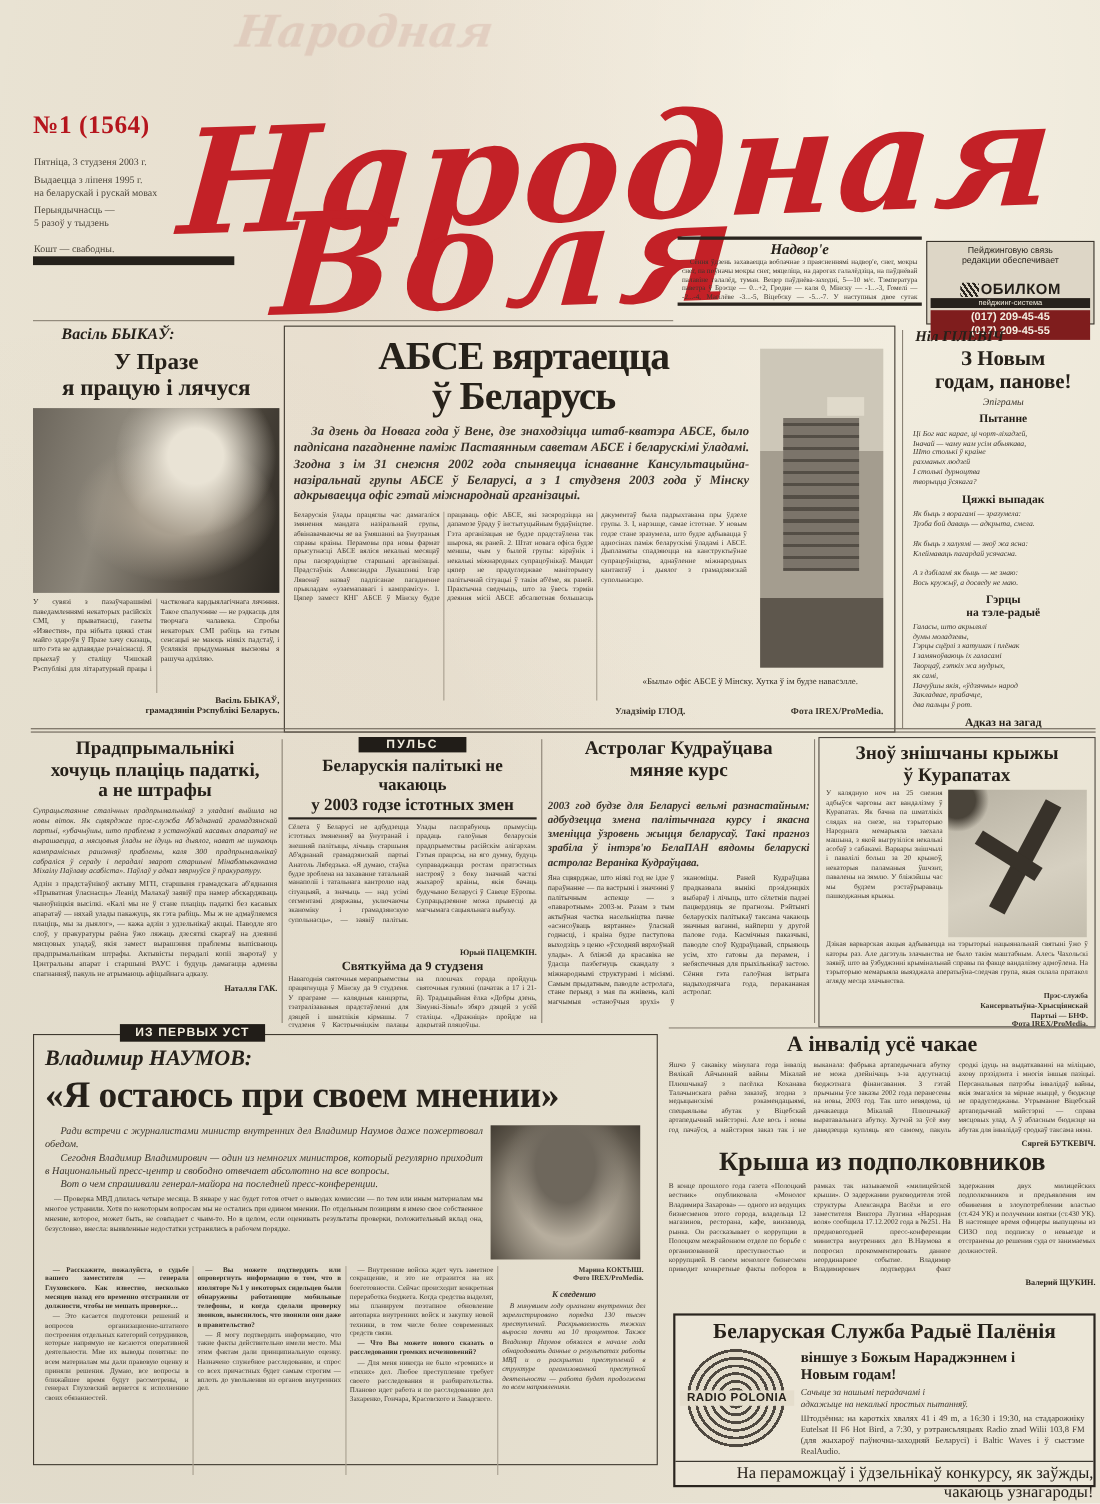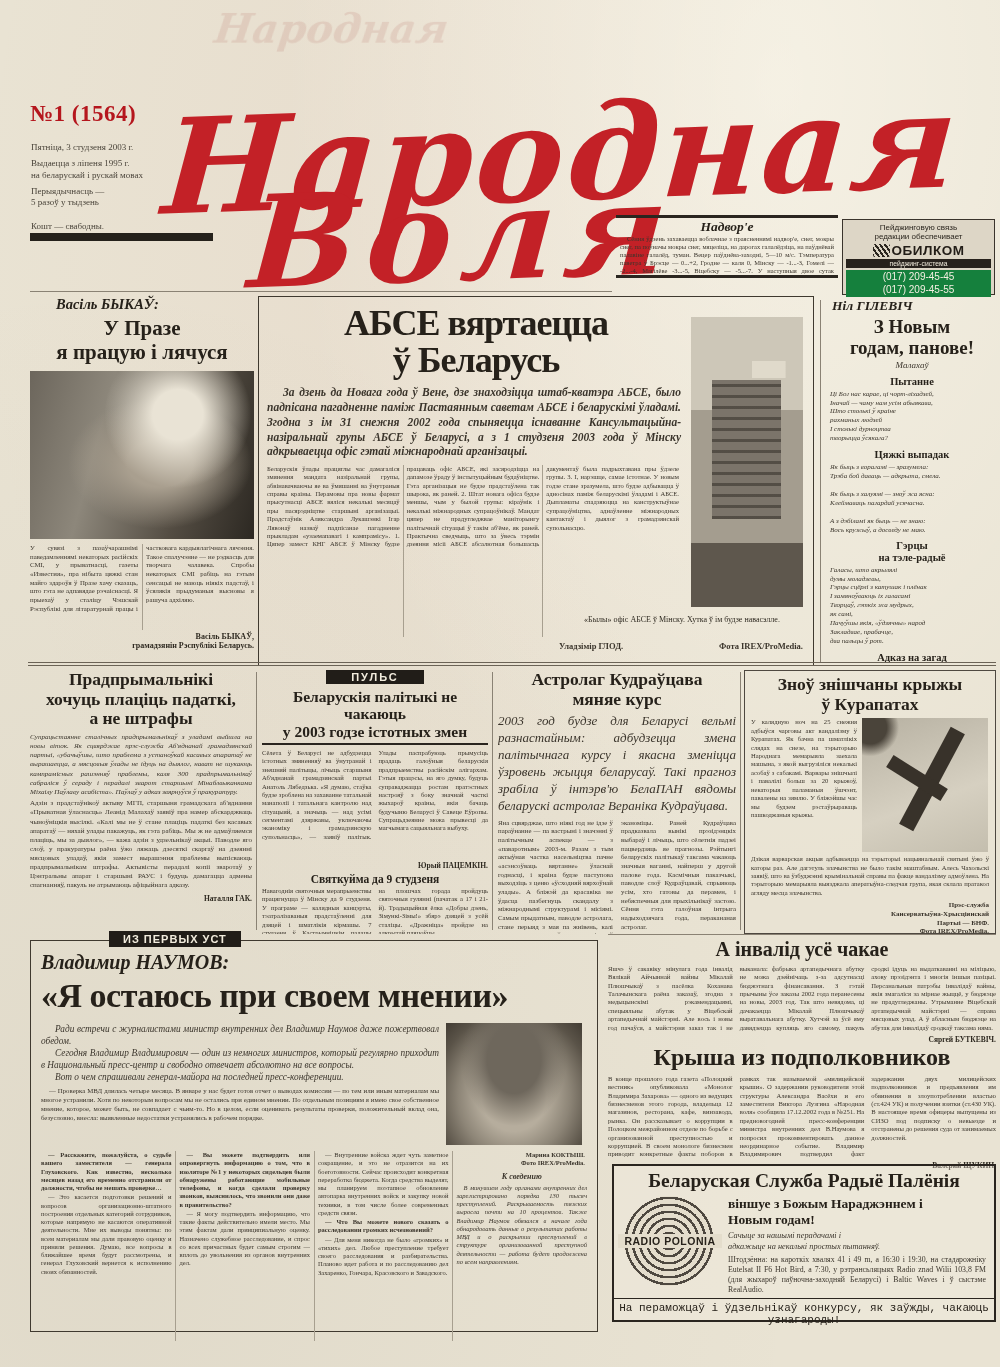--- a/index.html
+++ b/index.html
@@ -35,26 +35,26 @@
   .slogan{left:688px;top:96px;width:302px;text-align:center;font-style:italic;font-weight:bold;
     font-size:14.5px;line-height:1.2;color:#211d18;}
   .slogan .auth{text-align:right;font-size:9.5px;font-style:normal;margin-top:2px;padding-right:14px;}
   .weatherbox{left:616px;top:215px;width:222px;height:63px;border-top:3px solid #2a251f;
     border-bottom:3px solid #2a251f;padding:1px 4px;box-sizing:border-box;}
   .weatherbox .wt{text-align:center;font-weight:bold;font-style:italic;font-size:13.5px;color:#26211a;}
   .weatherbox .wb{font-size:6.5px;line-height:1.22;text-indent:7px;}
   .pagerbox{left:842px;top:219px;width:153px;height:76px;border:1px solid #3a342c;background:#ddd6c6;
     padding:3px 3px 2px;box-sizing:border-box;font-family:"Liberation Sans",sans-serif;text-align:center;}
   .pagerbox .pl{font-size:8px;line-height:1.15;color:#2b261f;}
-  .brandrow{display:flex;align-items:center;justify-content:center;gap:2px;margin-top:2px;}
+  .brandrow{display:flex;align-items:flex-end;justify-content:center;gap:2px;margin-top:14px;}
   .mobicon{width:17px;height:13px;background:repeating-linear-gradient(55deg,#2b261f 0 2px,#ddd6c6 2px 4px);
     border-radius:2px;}
   .brandtxt{font-size:13.5px;font-weight:bold;letter-spacing:.5px;color:#221d17;}
   .pagersub{background:#27221c;color:#efe9da;font-size:6.8px;padding:1px 0;margin-top:1px;}
-  .phones{background:#15803d;color:#f4efe2;font-weight:normal;font-size:10px;line-height:1.25;
+  .phones{background:#7f1d1d;color:#f4efe2;font-weight:bold;font-size:10px;line-height:1.25;
     margin-top:2px;padding:1px 0;}
   .hdr-rule{left:30px;top:291px;width:582px;height:1px;}
 
   
   .bykau{left:30px;top:296px;width:224px;height:364px;}
   .by-kick{font-style:italic;font-weight:bold;font-size:14.5px;margin-left:26px;color:#26211a;}
   .by-h{text-align:center;font-weight:bold;font-size:21px;line-height:1.12;color:#26211a;margin-top:4px;}
   .by-photo{width:224px;height:168px;margin-top:7px;
     background:
       radial-gradient(circle at 66% 26%, #e9e3d5 0 13%, rgba(233,227,213,0) 38%),
@@ -104,21 +104,21 @@
   .puls{left:262px;top:670px;width:226px;height:264px;}
   .puls-label{width:98px;margin:0 auto;background:#211d18;color:#f2ecdd;text-align:center;
     font-family:"Liberation Sans",sans-serif;font-weight:bold;font-size:11px;letter-spacing:2px;padding:1px 0;}
   .puls-h{text-align:center;font-weight:bold;font-size:15.5px;line-height:1.12;color:#26211a;margin-top:4px;
     border-bottom:2px solid #2a251f;padding-bottom:3px;}
   .puls-b1{margin-top:4px;height:112px;column-count:2;column-gap:7px;font-size:6.6px;line-height:1.27;}
   .puls-sub{text-align:center;font-weight:bold;font-size:11.5px;margin-top:3px;color:#26211a;}
   .puls-b2{margin-top:2px;height:74px;column-count:2;column-gap:7px;font-size:6.6px;line-height:1.27;}
   .astro{left:498px;top:670px;width:238px;height:264px;}
   .astro-h{text-align:center;font-weight:bold;font-size:17.5px;line-height:1.12;color:#26211a;}
-  .astro-lead{font-style:italic;font-weight:normal;font-size:13px;line-height:1.3;margin-top:4px;}
+  .astro-lead{font-style:italic;font-weight:bold;font-size:10px;line-height:1.3;margin-top:17px;}
   .astro-body{margin-top:4px;height:150px;column-count:2;column-gap:8px;font-size:6.8px;line-height:1.28;}
   .kura{left:744px;top:670px;width:252px;height:264px;border:1px solid #4e4840;box-sizing:border-box;
     padding:4px 6px;}
   .kura-h{text-align:center;font-weight:bold;font-size:17.5px;line-height:1.12;color:#26211a;}
   .kura-row{display:flex;gap:5px;margin-top:4px;}
   .kura-t1{width:106px;font-size:6.6px;line-height:1.28;height:134px;}
   .kura-photo{position:relative;width:126px;height:134px;overflow:hidden;
     background:linear-gradient(160deg,#b7b1a2,#d6d0c1 60%,#c4beae);}
   .kura-photo .c1,.kura-photo .c2{position:absolute;background:#38322a;}
   .kura-photo .c1{width:16px;height:110px;left:62px;top:6px;transform:rotate(28deg);}
@@ -153,36 +153,36 @@
   .nm-body .note{font-style:italic;}
 
   
   .rb-rule{left:608px;top:934px;width:388px;height:1px;}
   .inv{left:608px;top:938px;width:388px;}
   .inv-h{text-align:center;font-weight:bold;font-size:20px;color:#26211a;}
   .inv-body{margin-top:4px;height:70px;column-count:3;column-gap:7px;font-size:6.6px;line-height:1.27;}
   .kry{left:608px;top:1044px;width:388px;}
   .kry-h{text-align:center;font-weight:bold;font-size:24px;color:#26211a;}
   .kry-body{margin-top:4px;height:86px;column-count:3;column-gap:7px;font-size:6.6px;line-height:1.27;}
-  .radio{left:612px;top:1164px;width:384px;height:158px;border:2px solid #2a251f;box-sizing:border-box;
+  .radio{left:612px;top:1194px;width:384px;height:158px;border:2px solid #2a251f;box-sizing:border-box;
     padding:4px 8px 0;background:rgba(243,238,226,.35);}
   .ra-title{text-align:center;font-weight:bold;font-size:19.5px;color:#26211a;}
   .ra-row{display:flex;gap:10px;margin-top:4px;}
   .ra-logo{position:relative;width:96px;height:92px;flex:0 0 auto;}
   .ra-circ{position:absolute;left:2px;top:0;width:90px;height:90px;border-radius:50%;
     background:repeating-radial-gradient(circle at 50% 50%, #4e4840 0 2.5px, #e4ddcc 2.5px 7px);}
   .ra-band{position:absolute;left:-4px;top:38px;width:104px;text-align:center;background:#e4ddcc;
     font-family:"Liberation Sans",sans-serif;font-weight:bold;font-size:10.5px;letter-spacing:.5px;
     color:#26211a;padding:1px 0;}
   .ra-right{flex:1;}
   .ra-greet{font-weight:bold;font-size:13.5px;line-height:1.2;color:#26211a;}
   .ra-note{font-style:italic;font-size:8.3px;line-height:1.25;margin-top:3px;}
   .ra-sched{font-size:7.8px;line-height:1.28;margin-top:3px;text-align:justify;}
-  .ra-foot{border-top:1px solid #2a251f;margin:3px -8px 0;padding:3px 0 2px;text-align:center;
-    font-size:11px;color:#26211a;font-family:Liberation Mono, monospace;}
+  .ra-foot{border-top:1px solid #2a251f;margin:3px -8px 0;padding:3px 0 2px;text-align:right;
+    font-size:15px;color:#26211a;}
 </style>
 </head>
 <body>
 
 <div id="paper">
 
   <div class="abs ghost">Народная</div>
   <div class="abs issue">№1 (1564)</div>
   <div class="abs pubinfo">
     <div>Пятніца, 3 студзеня 2003 г.</div>
@@ -235,21 +235,21 @@
     <div class="os-cap">«Былы» офіс АБСЕ ў Мінску. Хутка ў ім будзе навасэлле.</div>
     <div class="os-by">Уладзімір ГЛОД.</div>
     <div class="os-credit">Фота IREX/ProMedia.</div>
   </div>
 
   <div class="abs rule hil-rule"></div>
   <div class="abs hil ovh">
     <div class="hil-kick">Ніл ГІЛЕВІЧ</div>
     <div class="hil-h pre">З Новым
 годам, панове!</div>
-    <div class="hil-sub">Малахаў</div>
+    <div class="hil-sub">Эпіграмы</div>
     <div class="hil-st pre">Пытанне</div>
     <div class="hil-po pre">Ці Бог нас карае, ці чорт-ліхадзей,
 Іначай — чаму нам усім абыякава,
 Што столькі ў краіне
       рахманых людзей
 І столькі дурноцтва
       творыцца ўсякага?</div>
     <div class="hil-st pre">Цяжкі выпадак</div>
     <div class="hil-po pre">Як быць з ворагамі — зразумела:
 Трэба бой даваць — адкрыта, смела.

